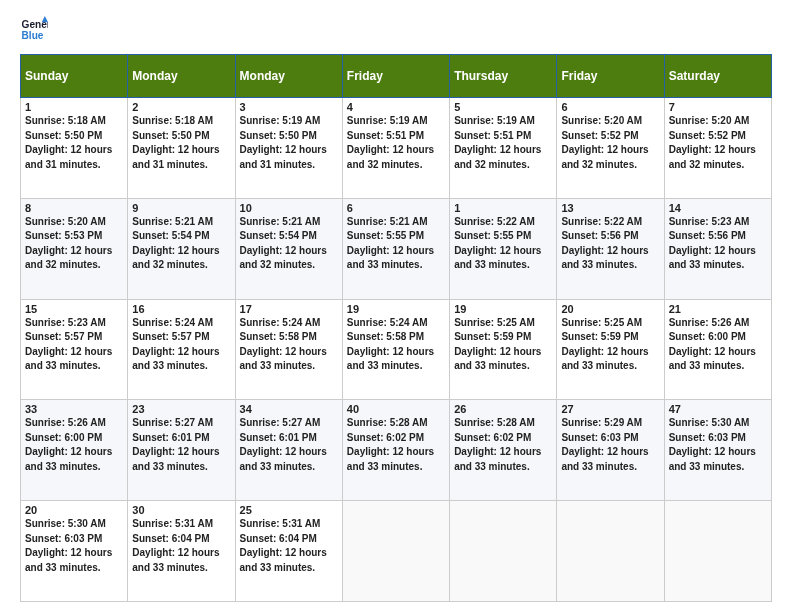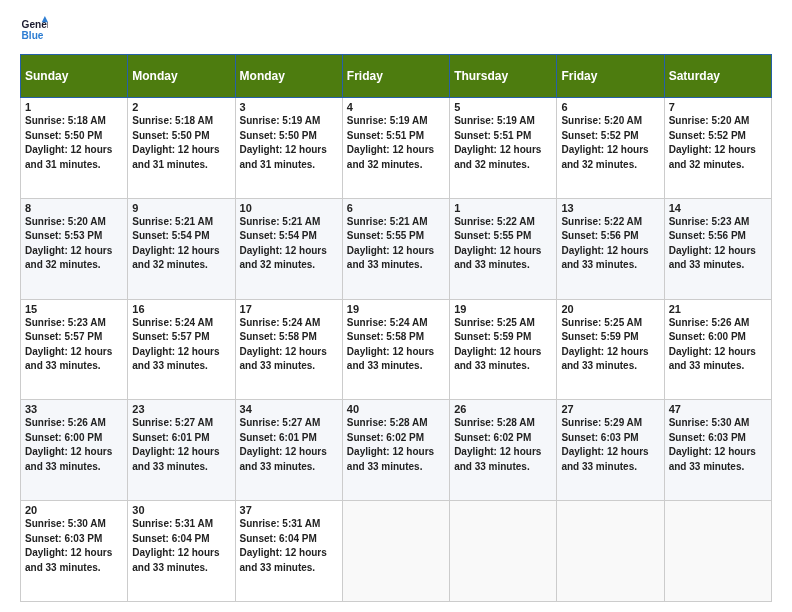--- a/index.html
+++ b/index.html
@@ -243,21 +243,21 @@
         <tr>
           <td>
             <span class="day-num">20</span>
             <div class="day-info">Sunrise: 5:30 AM<br>Sunset: 6:03 PM<br>Daylight: 12 hours<br>and 33 minutes.</div>
           </td>
           <td>
             <span class="day-num">30</span>
             <div class="day-info">Sunrise: 5:31 AM<br>Sunset: 6:04 PM<br>Daylight: 12 hours<br>and 33 minutes.</div>
           </td>
           <td>
-            <span class="day-num">37</span>
+            <span class="day-num">25</span>
             <div class="day-info">Sunrise: 5:31 AM<br>Sunset: 6:04 PM<br>Daylight: 12 hours<br>and 33 minutes.</div>
           </td>
           <td style="background: rgb(249, 249, 249);"></td>
           <td style="background: rgb(249, 249, 249);"></td>
           <td style="background: rgb(249, 249, 249);"></td>
           <td style="background: rgb(249, 249, 249);"></td>
         </tr>
       </tbody>
   </table>
 </div>

